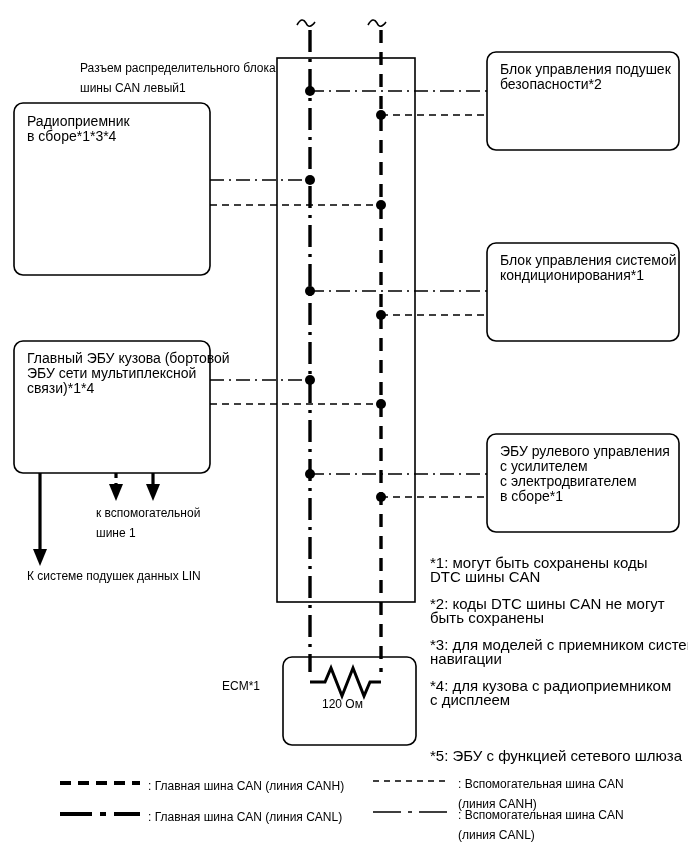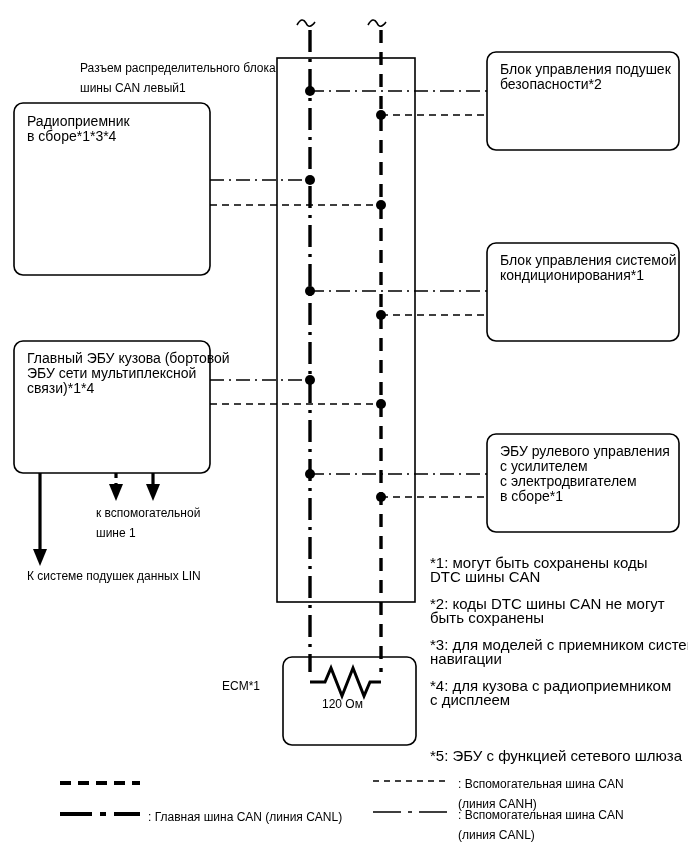--- a/index.html
+++ b/index.html
@@ -150,20 +150,21 @@
   <div class="txt sm" style="left:430px; top:556px;">*1: могут быть сохранены коды
 DTC шины CAN</div>
   <div class="txt sm" style="left:430px; top:597px;">*2: коды DTC шины CAN не могут
 быть сохранены</div>
   <div class="txt sm" style="left:430px; top:638px;">*3: для моделей с приемником системы
 навигации</div>
   <div class="txt sm" style="left:430px; top:679px;">*4: для кузова с радиоприемником
 с дисплеем</div>
   <div class="txt sm" style="left:430px; top:720px;margin-top:29px;">*5: ЭБУ с функцией сетевого шлюза</div>
 
+  <div class="txt" style="left:148px; top:776px;">: Главная шина CAN (линия CANH)</div>
   <div class="txt" style="left:148px; top:807px;">: Главная шина CAN (линия CANL)</div>
 
   <div class="txt" style="left:458px; top:774px;">: Вспомогательная шина CAN
 (линия CANH)</div>
   <div class="txt" style="left:458px; top:805px;">: Вспомогательная шина CAN
 (линия CANL)</div>
 
 </div>
 
 </body></html>

